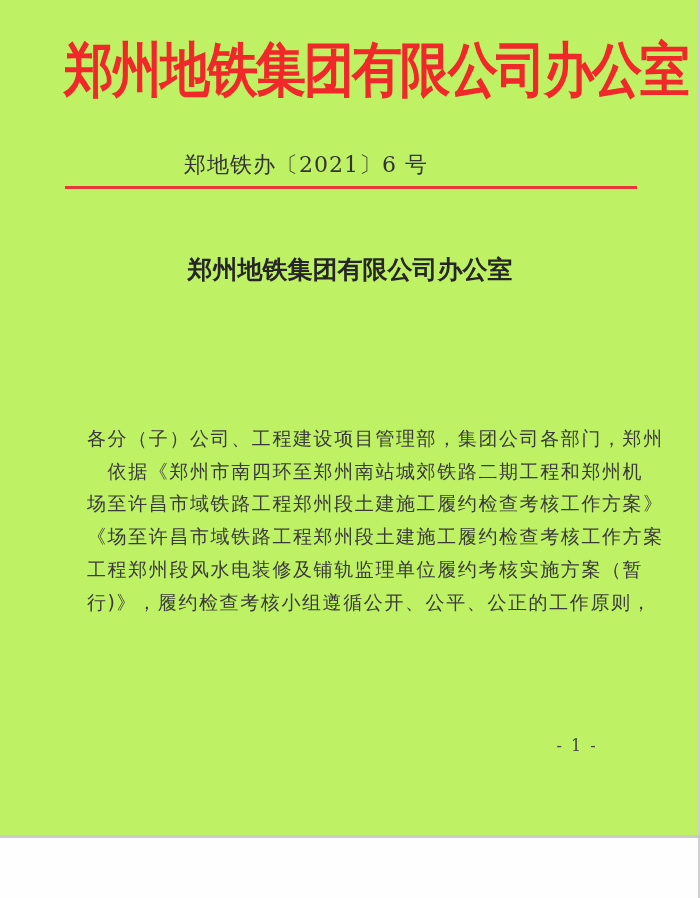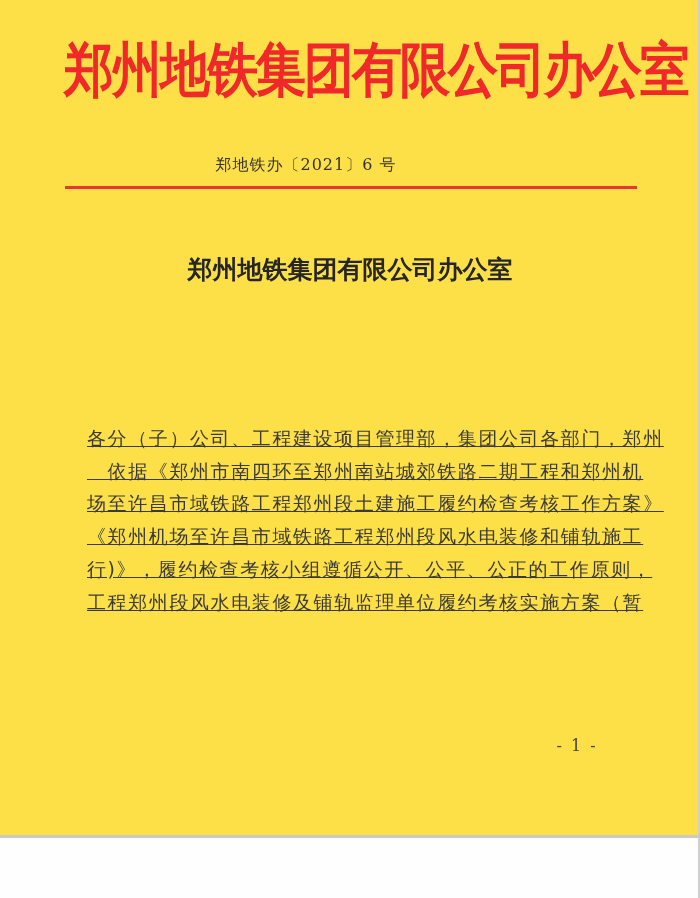--- a/index.html
+++ b/index.html
@@ -14,21 +14,21 @@
       overflow: hidden;
       font-family: "DejaVu Serif", "Liberation Serif", serif;
       color: #2b2b2b;
     }
     .page {
       position: absolute;
       left: 0;
       top: 0;
       width: 698px;
       height: 835px;
-      background: #fde047;
+      background: #bef264;
       border-right: 2px solid #cfcfcf;
     }
     .page-gap {
       position: absolute;
       left: 0;
       top: 835px;
       width: 700px;
       height: 3px;
       background: #cacaca;
     }
@@ -57,21 +57,21 @@
       white-space: nowrap;
       transform: scaleY(1.18);
       transform-origin: center;
     }
     .doc-number {
       position: absolute;
       left: 0;
       top: 152px;
       width: 612px;
       text-align: center;
-      font-size: 16px;
+      font-size: 22px;
       line-height: 26px;
       color: #333333;
       letter-spacing: 1px;
       font-family: "DejaVu Serif", "Liberation Serif", serif;
     }
     .red-rule {
       position: absolute;
       left: 65px;
       top: 186px;
       width: 572px;
@@ -101,21 +101,20 @@
       width: 530px;
       font-family: "DejaVu Sans", "Liberation Sans", sans-serif;
       font-size: 19px;
       line-height: 32.7px;
       color: #3a3a3a;
       letter-spacing: 1.6px;
     }
     .body-text .line {
       display: block;
       white-space: nowrap;
-      text-decoration: underline;
     }
     .page-number {
       position: absolute;
       left: 547px;
       top: 734px;
       width: 60px;
       text-align: center;
       font-family: "DejaVu Serif", "Liberation Serif", serif;
       font-size: 16px;
       line-height: 24px;
@@ -135,22 +134,22 @@
   <div class="red-rule"></div>
 
   <div class="doc-title">
     <span class="line">郑州地铁集团有限公司办公室</span>
   </div>
 
   <div class="body-text">
     <span class="line">各分（子）公司、工程建设项目管理部，集团公司各部门，郑州</span>
     <span class="line">　依据《郑州市南四环至郑州南站城郊铁路二期工程和郑州机</span>
     <span class="line">场至许昌市域铁路工程郑州段土建施工履约检查考核工作方案》</span>
-    <span class="line">《郑州机场至许昌市域铁路工程郑州段风水电装修和铺轨施工</span>
+    <span class="line">《场至许昌市域铁路工程郑州段土建施工履约检查考核工作方案</span>
+    <span class="line">工程郑州段风水电装修及铺轨监理单位履约考核实施方案（暂</span>
     <span class="line">行)》，履约检查考核小组遵循公开、公平、公正的工作原则，</span>
-    <span class="line">工程郑州段风水电装修及铺轨监理单位履约考核实施方案（暂</span>
   </div>
 
   <div class="page-number">- 1 -</div>
 </div>
 
 <div class="page-gap"></div>
 <div class="page-next"></div>
 
 </body></html>

